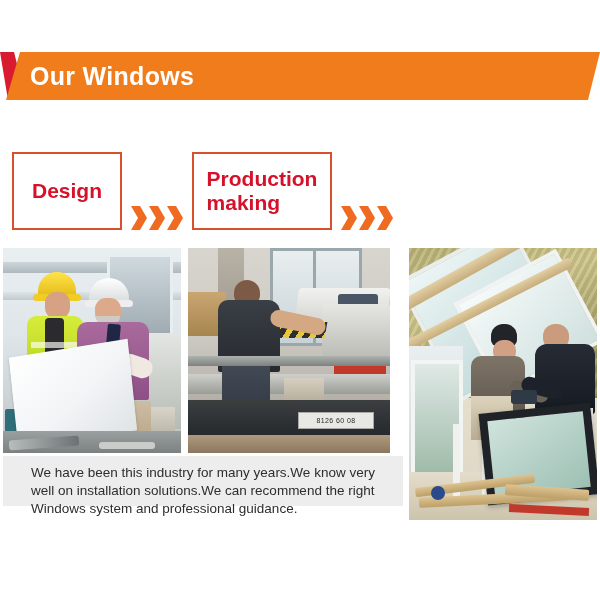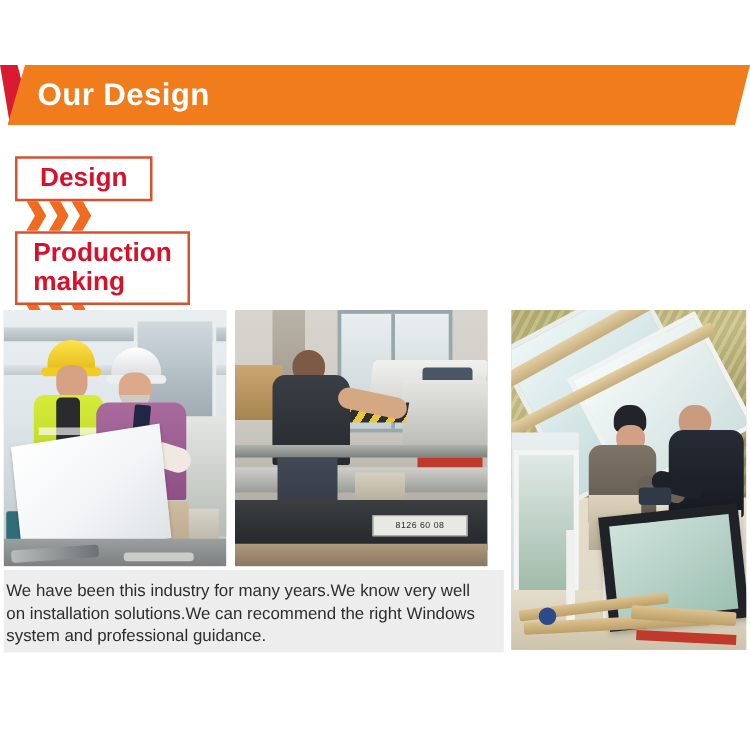--- a/index.html
+++ b/index.html
@@ -54,25 +54,24 @@
   }
 
   
   .steps {
     position: absolute;
     left: 0;
     top: 125px;
     width: 600px;
     height: 105px;
     display: flex;
-    align-items: flex-start;
+    align-items: flex-end;
     justify-content: flex-start;
     box-sizing: border-box;
     padding: 0 12px;
-    flex-direction: column;
   }
   .step-box {
     border: 2px solid #d9512c;
     background: #ffffff;
     display: flex;
     align-items: center;
     justify-content: center;
     box-sizing: border-box;
     height: 78px;
     padding: 4px 10px;
@@ -435,40 +434,40 @@
     position:absolute; left:22px; bottom:20px; width:14px; height:14px;
     background:#2b4a8c; border-radius:50%;
   }
 
   
   .caption {
     position: absolute;
     left: 3px;
     top: 456px;
     width: 400px;
-    height: 66px;
+    height: 50px;
     background: #ededed;
     box-sizing: border-box;
-    padding: 8px 12px 0 2px;
+    padding: 8px 12px 0 28px;
   }
   .caption p {
     margin: 0;
     color: #2d2d2d;
     font-size: 13.5px;
     line-height: 18px;
     font-family: "Liberation Sans", sans-serif;
   }
 </style>
 </head>
 <body>
 
 <div class="banner-wrap">
   <div class="banner-red"></div>
   <div class="banner-orange">
-    <div class="banner-title">Our Design</div>
+    <div class="banner-title">Our Windows</div>
   </div>
 </div>
 
 <div class="steps">
 
   <div class="step-box b1">
     <div class="step-label">Design</div>
   </div>
 
   <div class="arrows">

